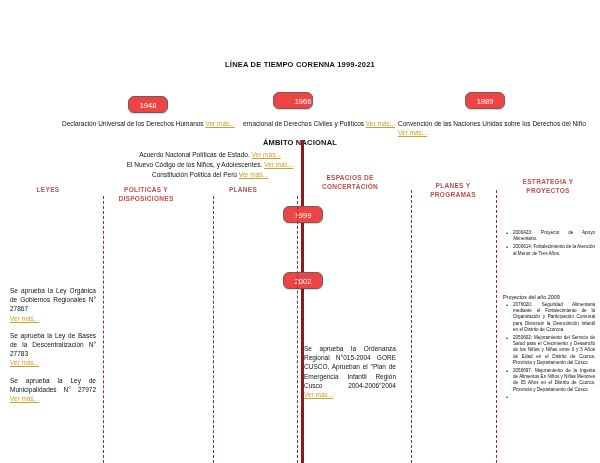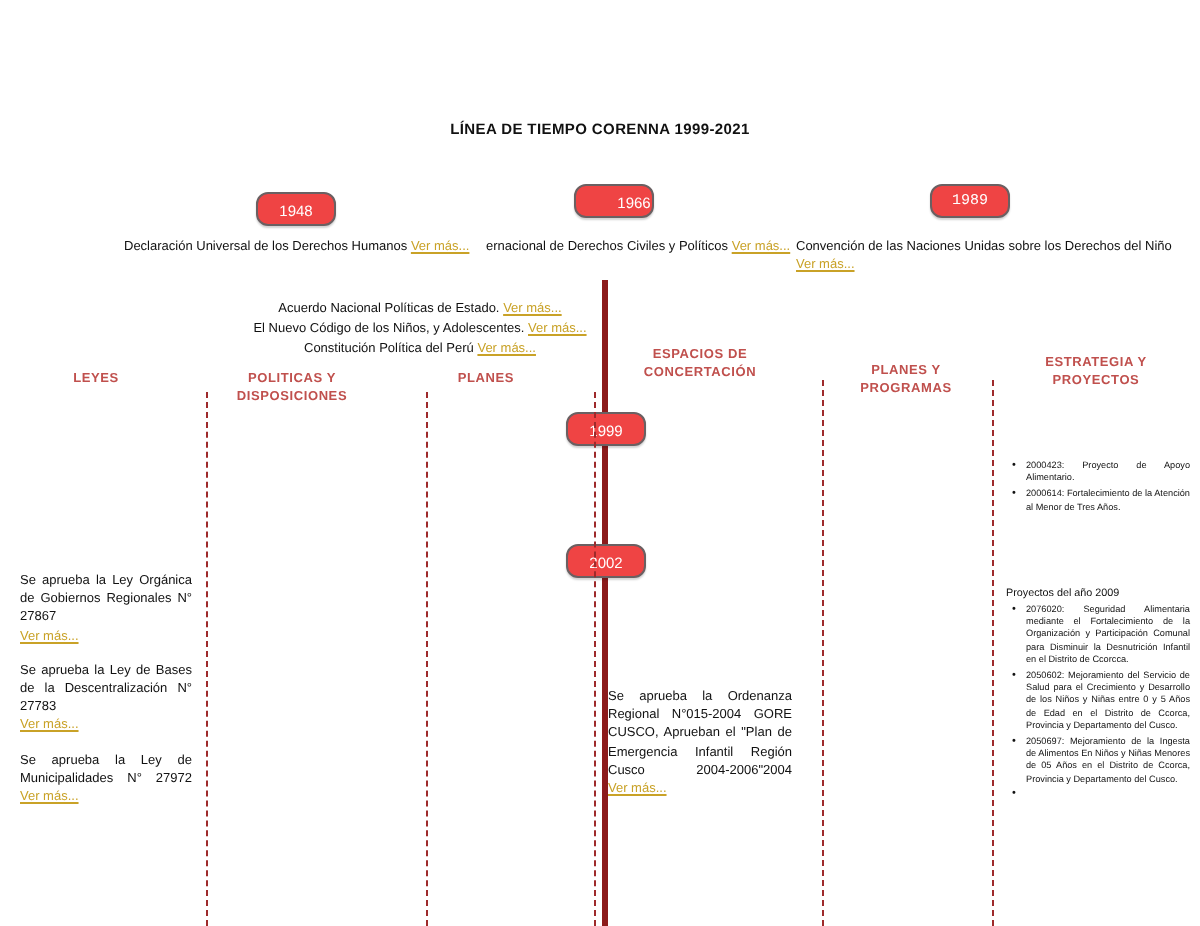--- a/index.html
+++ b/index.html
@@ -67,22 +67,22 @@
     font-size: 7.5px;
     text-align: center;
     line-height: 17px;
     height: 17px;
     width: 40px;
     box-sizing: border-box;
     box-shadow: 0 1px 1px rgba(0,0,0,.18);
   }
 
   #badge-1948 { left: 128px; top: 96px; }
-  #badge-1966 { left: 287px; top: 92px; padding-left: 20px; }
-  #badge-1989 { left: 465px; top: 92px; font-family: Liberation Mono, monospace; }
+  #badge-1966 { left: 273px; top: 92px; padding-left: 20px; }
+  #badge-1989 { left: 465px; top: 92px; }
   #badge-1999 { left: 283px; top: 206px; }
   #badge-2002 { left: 283px; top: 272px; }
 
   
   .intl-line {
     position: absolute;
     font-size: 6.5px;
     line-height: 9px;
     color: #111;
   }
@@ -218,20 +218,21 @@
   <div class="intl-line" id="intl-2">
     <span>ernacional de Derechos Civiles y Políticos</span>
     <span class="verm">Ver más...</span>
   </div>
 
   <div class="intl-line" id="intl-3">
     <span>Convención de las Naciones Unidas sobre los Derechos del Niño</span>
     <span class="verm">Ver más...</span>
   </div>
 
+  <div class="ttl" id="nac-title">ÁMBITO NACIONAL</div>
 
   <div class="nac-line" id="nac-1">
     <span>Acuerdo Nacional Políticas de Estado.</span>
     <span class="verm">Ver más...</span>
   </div>
   <div class="nac-line" id="nac-2">
     <span>El Nuevo Código de los Niños, y Adolescentes.</span>
     <span class="verm">Ver más...</span>
   </div>
   <div class="nac-line" id="nac-3">

